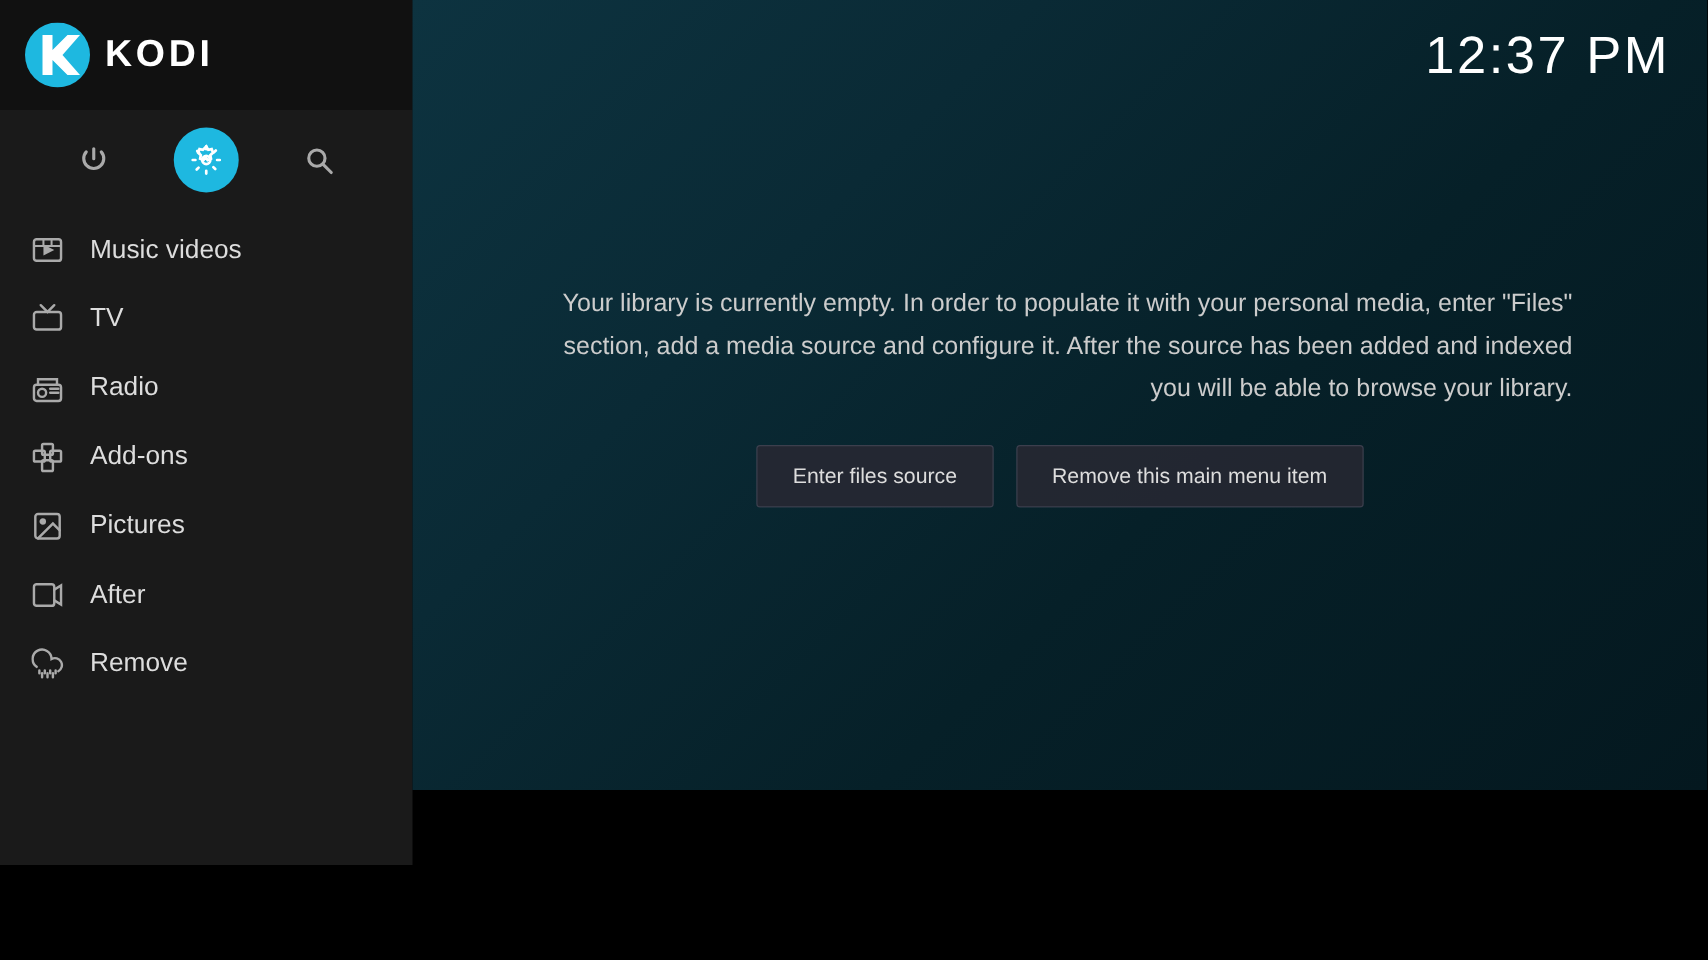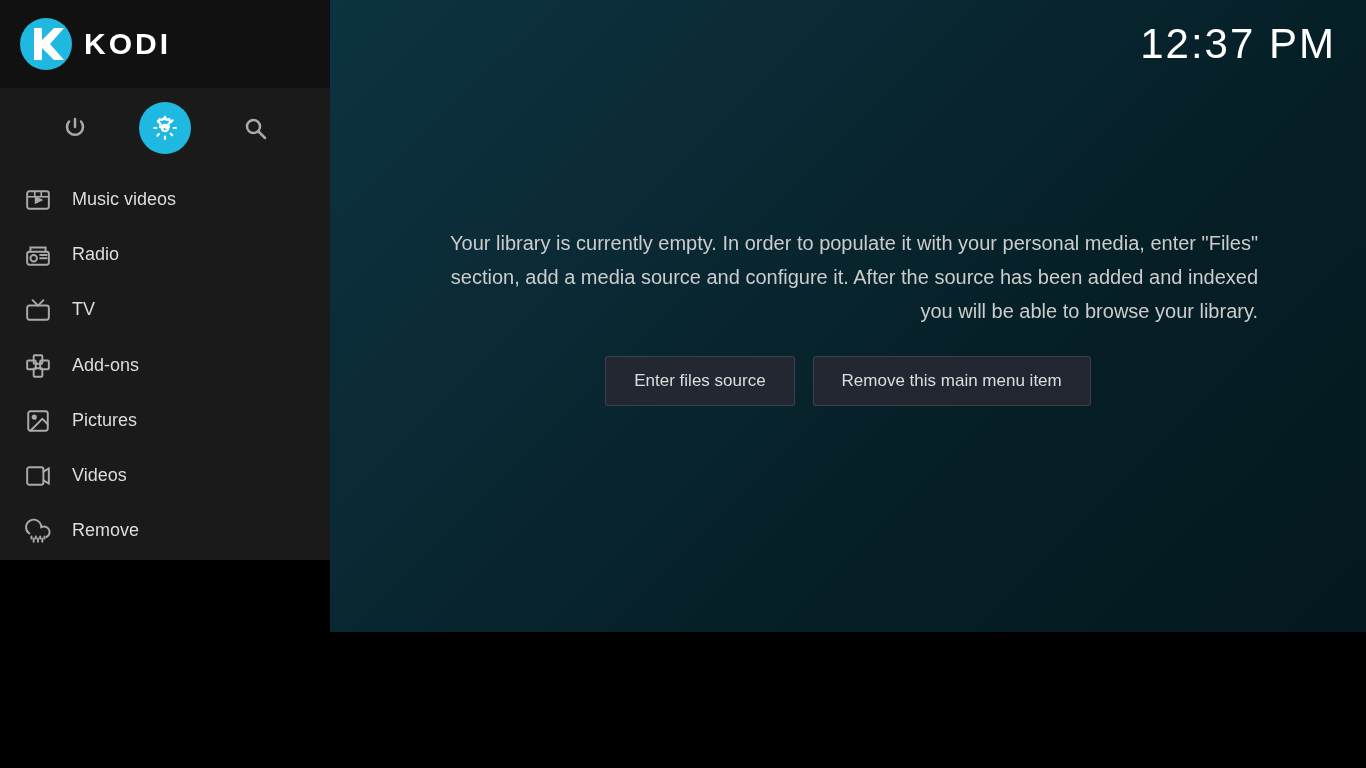--- a/index.html
+++ b/index.html
@@ -10,21 +10,21 @@
       overflow: hidden;
       font-family: 'Arial', sans-serif;
       background: #000;
       display: flex;
       flex-direction: row;
     }
 
     
     .sidebar {
       width: 330px;
-      height: 560px;
+      height: 692px;
       background: #1a1a1a;
       display: flex;
       flex-direction: column;
       flex-shrink: 0;
     }
 
     .sidebar-header {
       display: flex;
       align-items: center;
       padding: 18px 20px;
@@ -94,21 +94,21 @@
     .nav-item .nav-icon {
       font-size: 22px;
       color: #aaa;
       width: 28px;
       text-align: center;
       flex-shrink: 0;
     }
 
     .nav-item .nav-label {
       color: #ddd;
-      font-size: 18px;
+      font-size: 21px;
     }
 
     
     .main-content {
       flex: 1;
       height: 632px;
       background: linear-gradient(135deg, #0d3340 0%, #0a2a35 30%, #062028 60%, #04181f 100%);
       display: flex;
       flex-direction: column;
       position: relative;
@@ -217,43 +217,43 @@
           <line x1="9" y1="4" x2="9" y2="9" stroke="#aaa" stroke-width="1.5"></line>
           <line x1="15" y1="4" x2="15" y2="9" stroke="#aaa" stroke-width="1.5"></line>
         </svg>
       </span>
       <span class="nav-label">Music videos</span>
     </div>
 
     <div class="nav-item">
       <span class="nav-icon">
         <svg width="26" height="26" viewBox="0 0 24 24" fill="none" stroke="#aaa" stroke-width="1.8" stroke-linecap="round">
+          <rect x="2" y="7" width="20" height="13" rx="2"></rect>
+          <polyline points="17 2 12 7 7 2"></polyline>
+        </svg>
+      </span>
+      <span class="nav-label">TV</span>
+    </div>
+
+    <div class="nav-item">
+      <span class="nav-icon">
+        <svg width="26" height="26" viewBox="0 0 24 24" fill="none" stroke="#aaa" stroke-width="1.8" stroke-linecap="round">
           <rect x="2" y="9" width="20" height="12" rx="2"></rect>
           <circle cx="8" cy="15" r="3" fill="none"></circle>
           <line x1="14" y1="12" x2="20" y2="12"></line>
           <line x1="14" y1="15" x2="20" y2="15"></line>
           <polyline points="5 9 5 5 19 5 19 9"></polyline>
         </svg>
       </span>
       <span class="nav-label">Radio</span>
     </div>
 
     <div class="nav-item">
       <span class="nav-icon">
         <svg width="26" height="26" viewBox="0 0 24 24" fill="none" stroke="#aaa" stroke-width="1.8" stroke-linecap="round">
-          <rect x="2" y="7" width="20" height="13" rx="2"></rect>
-          <polyline points="17 2 12 7 7 2"></polyline>
-        </svg>
-      </span>
-      <span class="nav-label">TV</span>
-    </div>
-
-    <div class="nav-item">
-      <span class="nav-icon">
-        <svg width="26" height="26" viewBox="0 0 24 24" fill="none" stroke="#aaa" stroke-width="1.8" stroke-linecap="round">
           <rect x="2" y="7" width="8" height="8" rx="1"></rect>
           <rect x="14" y="7" width="8" height="8" rx="1"></rect>
           <rect x="8" y="14" width="8" height="8" rx="1"></rect>
           <rect x="8" y="2" width="8" height="8" rx="1"></rect>
         </svg>
       </span>
       <span class="nav-label">Add-ons</span>
     </div>
 
     <div class="nav-item">
@@ -267,21 +267,21 @@
       <span class="nav-label">Pictures</span>
     </div>
 
     <div class="nav-item">
       <span class="nav-icon">
         <svg width="26" height="26" viewBox="0 0 24 24" fill="none" stroke="#aaa" stroke-width="1.8" stroke-linecap="round">
           <rect x="2" y="4" width="15" height="16" rx="2"></rect>
           <polyline points="17 8 22 5 22 19 17 16"></polyline>
         </svg>
       </span>
-      <span class="nav-label">Videos</span>
+      <span class="nav-label">After</span>
     </div>
 
 
     <div class="nav-item">
       <span class="nav-icon">
         <svg width="26" height="26" viewBox="0 0 24 24" fill="none" stroke="#aaa" stroke-width="1.8" stroke-linecap="round">
           <path d="M20 17.5A5 5 0 0 0 15 8.5a7 7 0 1 0-11 5.8"></path>
           <path d="M8 22 L8 19 M12 22 L12 19 M16 22 L16 19 M6 19 L6 17 M10 19 L10 17 M14 19 L14 17 M18 19 L18 17"></path>
         </svg>
       </span>

